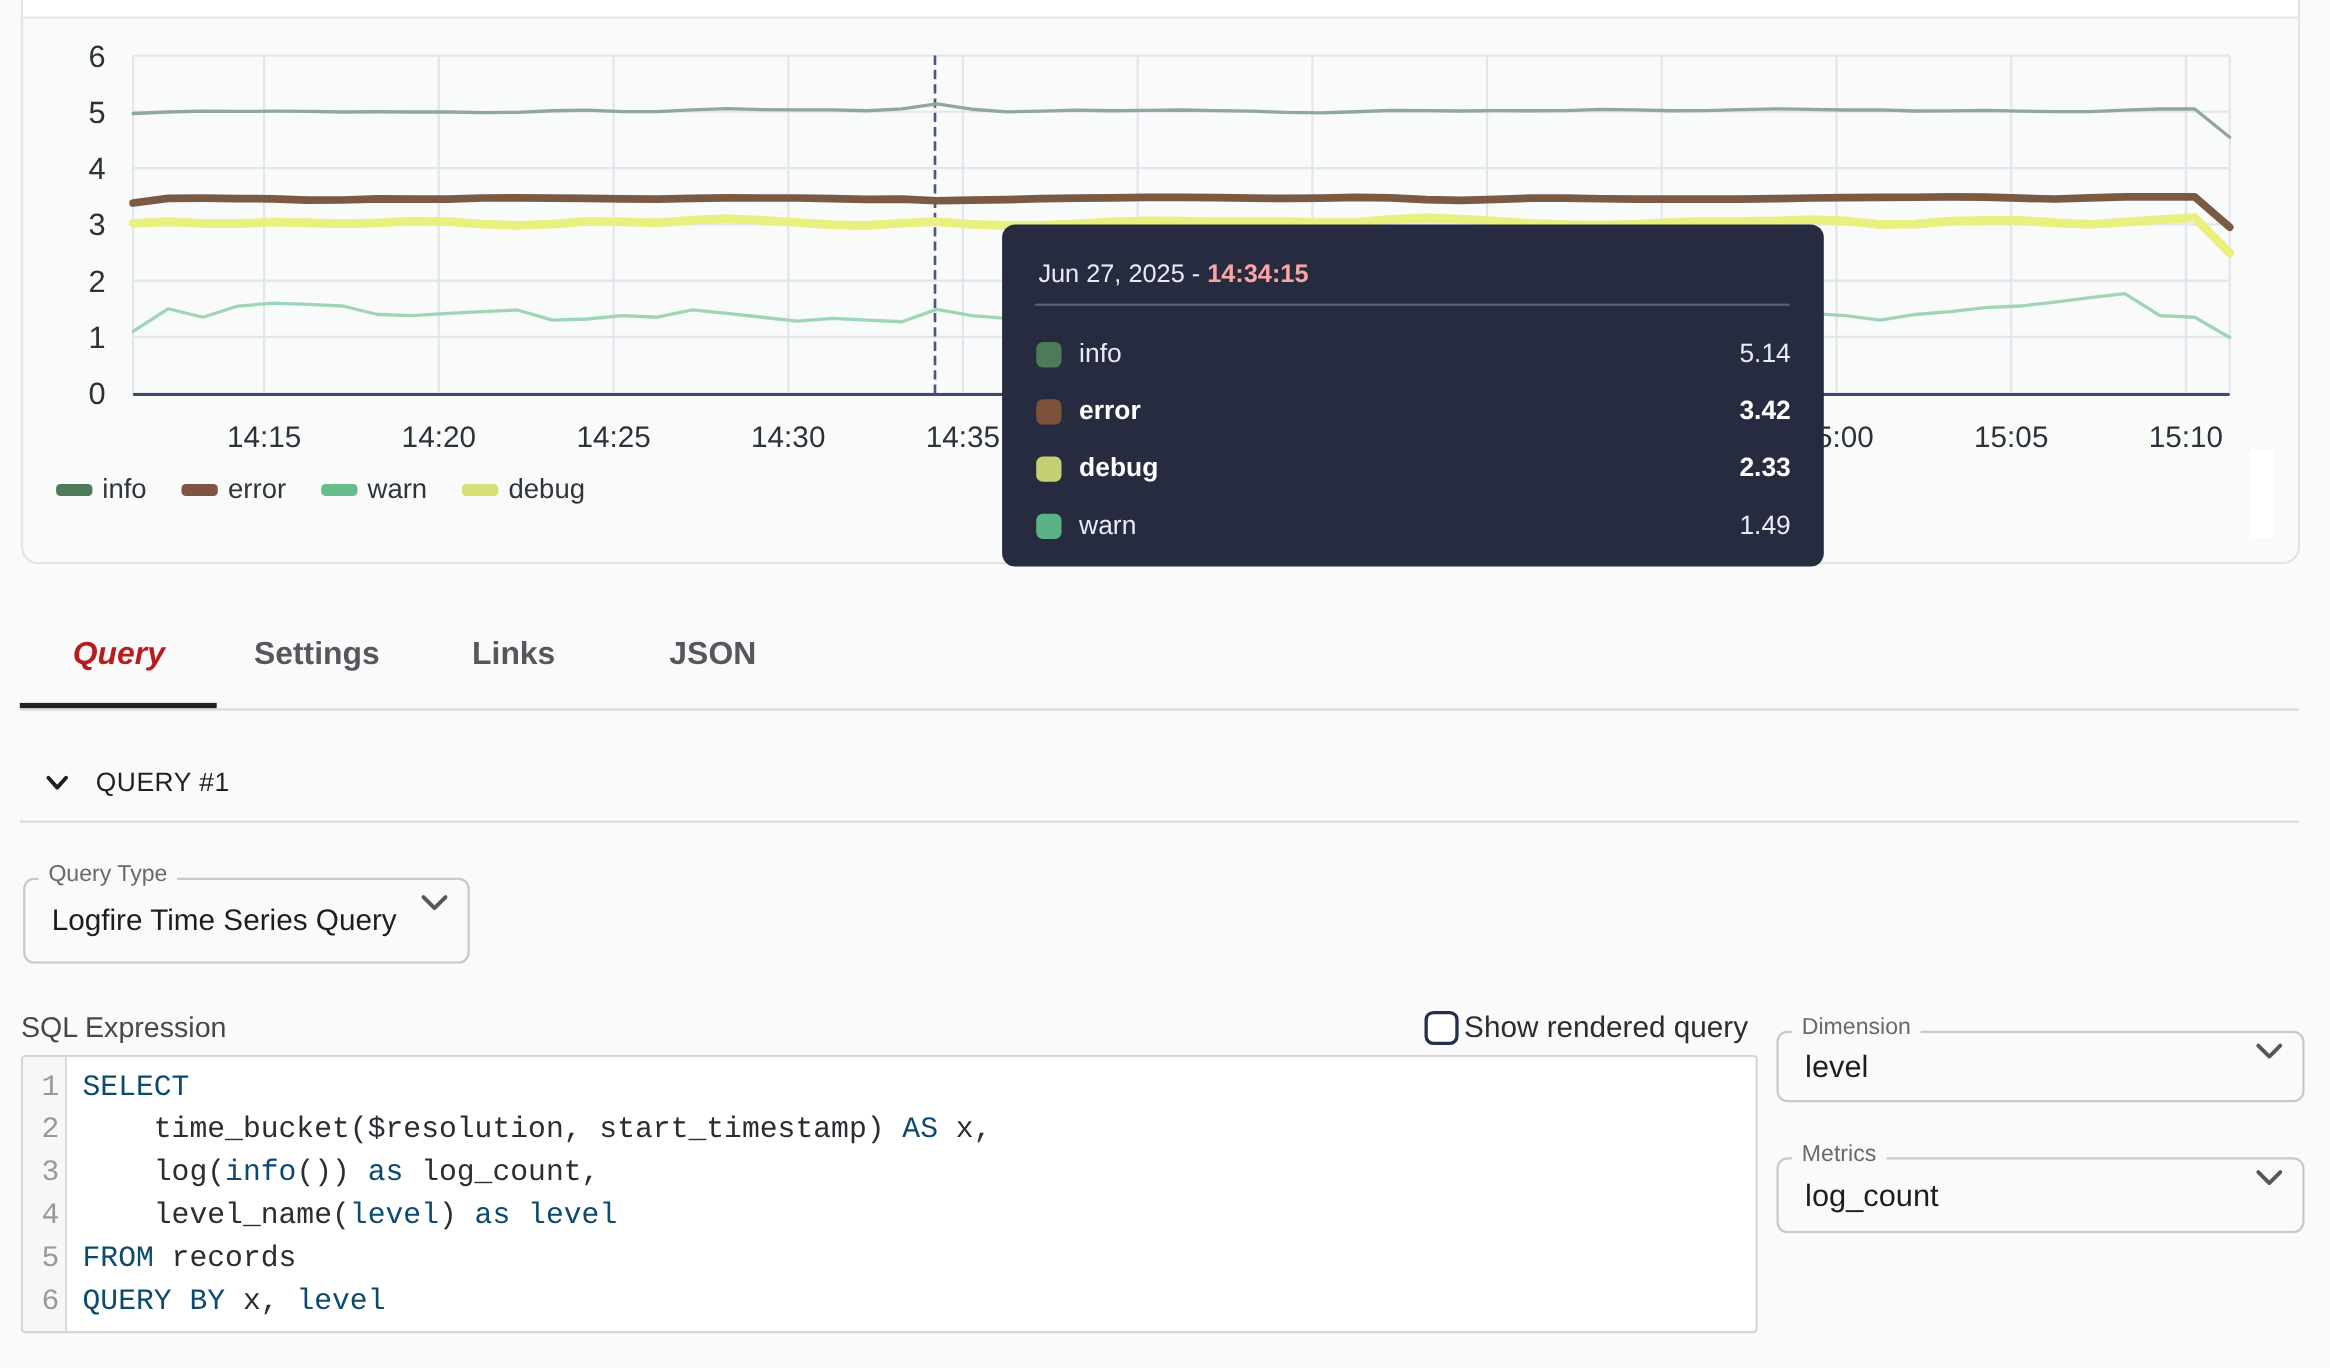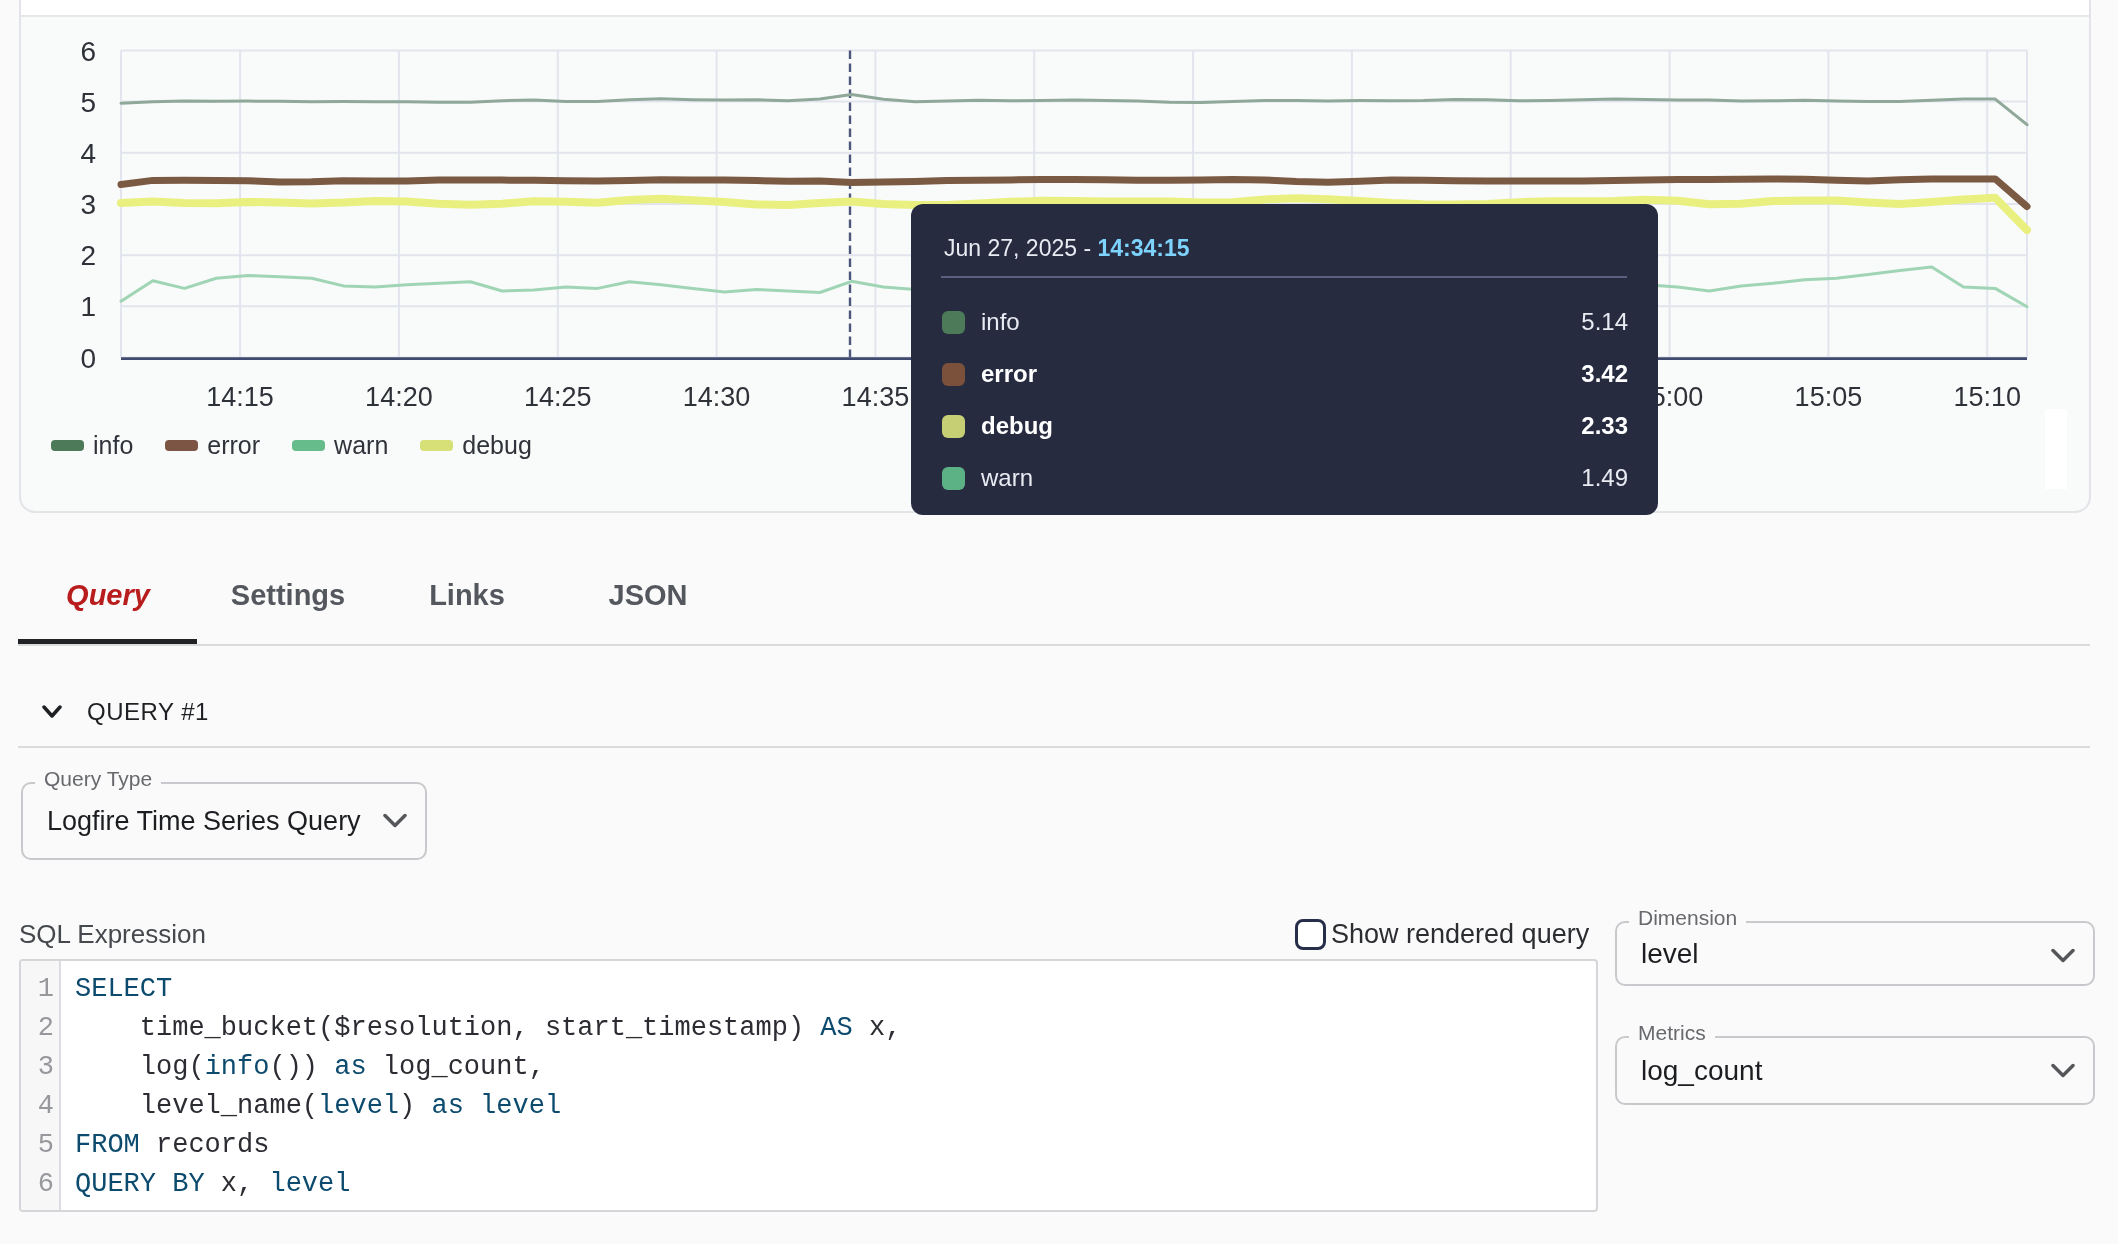--- a/index.html
+++ b/index.html
@@ -10,38 +10,38 @@
     border:2px solid #e3e4e7; border-radius:16px; background:#f9fafa; overflow:hidden; }
   .card-head { position:absolute; left:0; top:0; width:100%; height:39px;
     background:#ffffff; border-bottom:2px solid #e6e7e9; }
   .legend { position:absolute; left:51px; top:431px; display:flex; gap:32px;
     font-size:25px; color:#30333a; }
   .legend .it { display:flex; align-items:center; gap:9px; }
   .sw { width:33px; height:11px; border-radius:4px; display:inline-block; }
   .tip { position:absolute; left:911px; top:204px; width:747px; height:311px;
     background:#262b40; border-radius:12px; color:#e9ebf2; }
   .tip-title { position:absolute; left:33px; top:31px; font-size:23px; color:#e9ebf2; }
-  .tip-title b { color:#7dd3fc; }
+  .tip-title b { color:#fca5a5; }
   .tip-div { position:absolute; left:30px; top:72px; width:686px; height:0;
     border-top:2px solid #596080; }
   .tip-row { position:absolute; left:31px; width:686px; height:26px; display:flex;
     align-items:center; font-size:24px; }
   .chip { width:23px; height:23px; border-radius:6px; margin-right:16px; flex:none; }
   .tip-row .lab { flex:1; }
   .tip-row.bold { font-weight:bold; color:#ffffff; }
   .wbar { position:absolute; left:2045px; top:409px; width:22px; height:80px; background:#ffffff; }
   .tab { position:absolute; top:579px; transform:translateX(-50%); font-size:29px;
     font-weight:bold; color:#54585e; white-space:nowrap; }
   .tab.active { color:#b91c1c;font-style:italic; }
   .tab-underline { position:absolute; left:18px; top:639px; width:179px; height:5px; background:#202226; }
   .tabs-border { position:absolute; left:18px; top:644px; width:2072px; border-top:2px solid #dadbdc; }
   .qhead { position:absolute; left:42px; top:698px; display:flex; align-items:center; }
   .qhead .txt { font-size:24px; color:#1e2023; margin-left:25px; letter-spacing:0.5px; }
   .qdiv { position:absolute; left:18px; top:746px; width:2072px; border-top:2px solid #dadbdc; }
-  .fld { position:absolute; border:2px solid #c8c9cc; border-radius:10px; background:transparent; }
+  .fld { position:absolute; border:2px solid #c8c9cc; border-radius:10px; background:transparent;margin-top:16px; }
   .fld .lg { position:absolute; top:-18px; left:12px; background:#fafafa; padding:0 9px;
     font-size:21px; color:#67696d; line-height:25px; }
   .fld .val { position:absolute; left:24px; top:50%; transform:translateY(-50%);
     font-size:28px; color:#1b1d20; white-space:nowrap; }
   .sql-label { position:absolute; left:19px; top:919px; font-size:26px; color:#45484d; }
   .showq { position:absolute; left:1295px; top:919px; display:flex; align-items:center;text-align:center; }
   .cbx { width:31px; height:31px; border:3px solid #272e49; border-radius:8px; background:#fff; flex:none; }
   .showq .t { font-size:27px; color:#2b2d31; margin-left:5px; }
   .code { position:absolute; left:19px; top:959px; width:1579px; height:253px;
     background:#ffffff; border:2px solid #d6d6da; border-radius:4px; overflow:hidden; }

